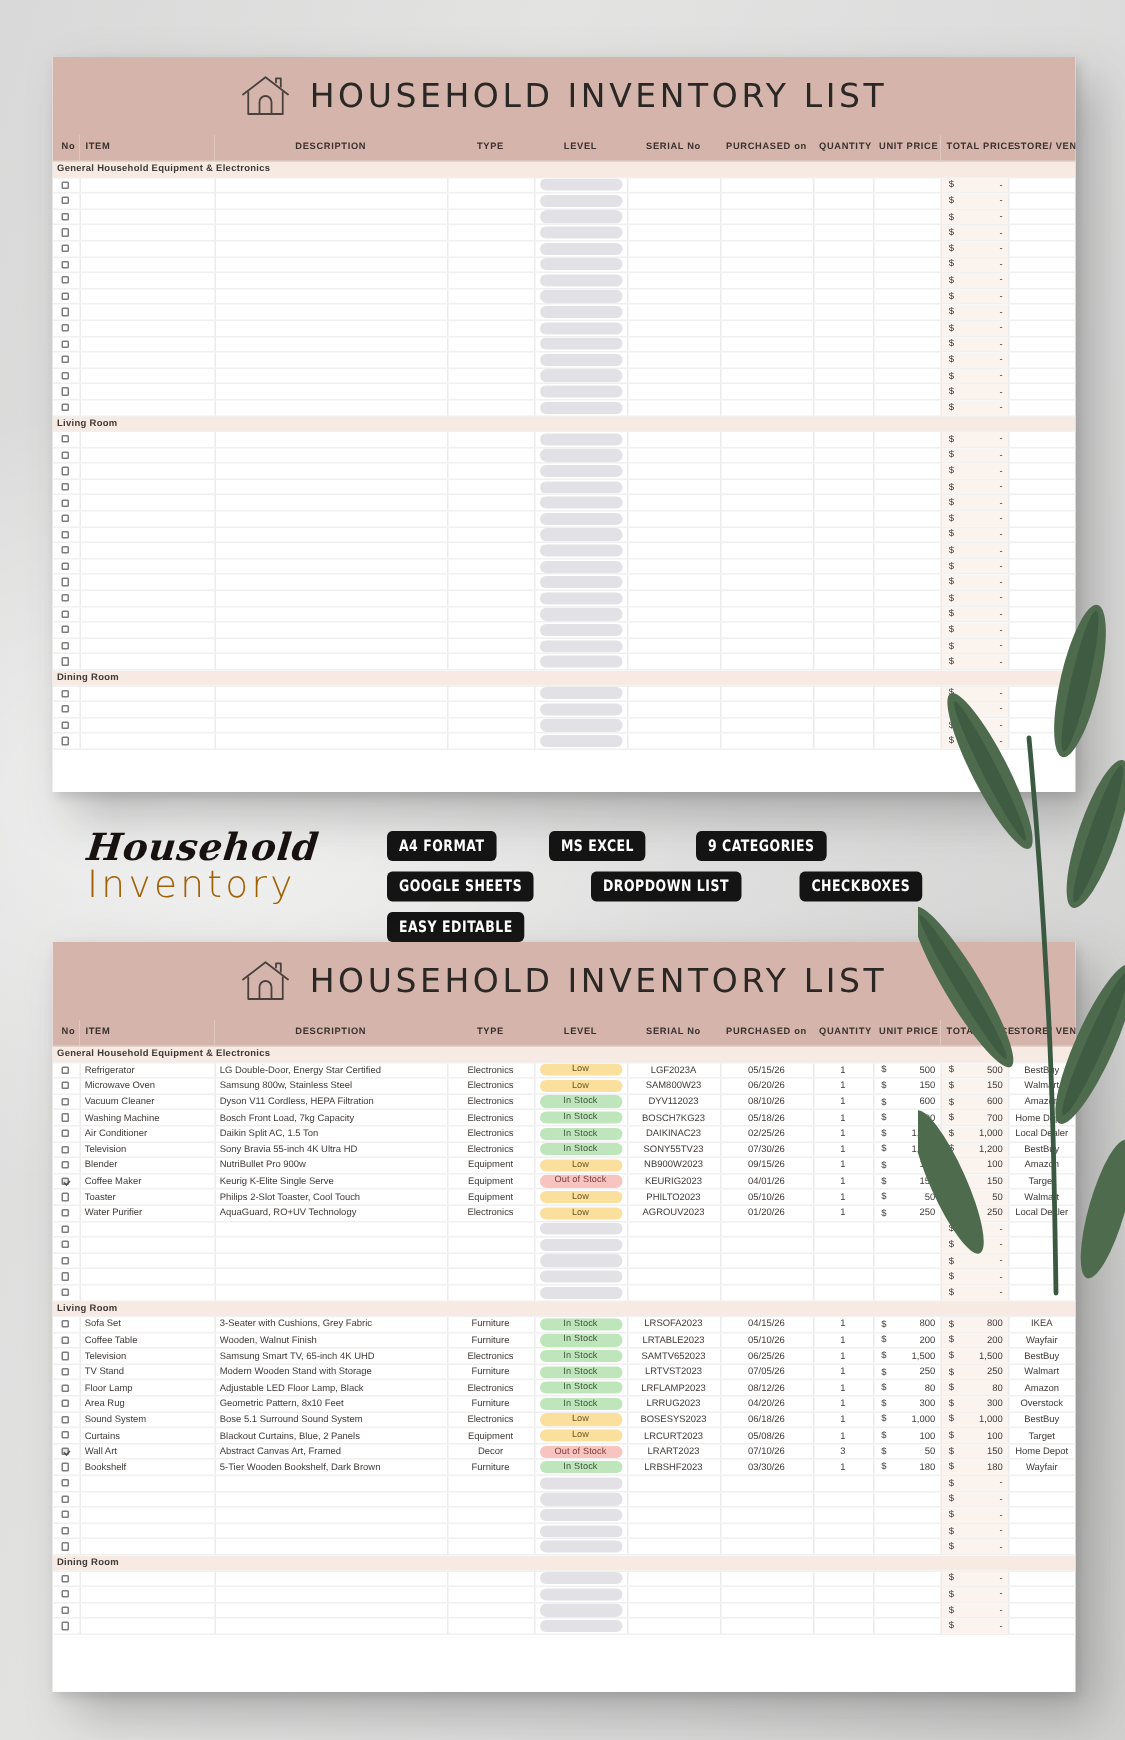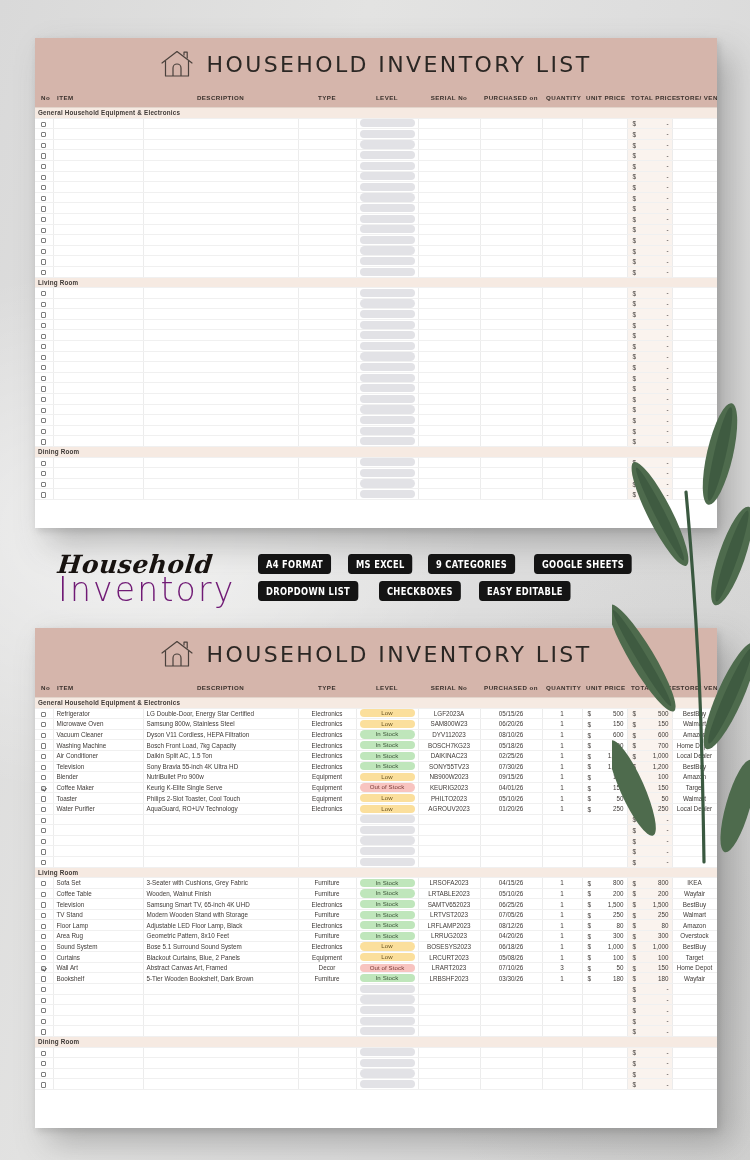--- a/index.html
+++ b/index.html
@@ -173,34 +173,34 @@
     font-style: italic;
     font-weight: 700;
     font-size: 25px;
     letter-spacing: .5px;
     color: #17120f;
     line-height: 25px;
     transform: skewX(-6deg);
   }
   .brand-inventory {
     font-family: "DejaVu Sans", sans-serif;
-    font-size: 33px;
+    font-size: 25px;
     letter-spacing: 2.2px;
-    color: #701a75;
+    color: #a16207;
     line-height: 27px;
     font-weight: 300;
     margin-top: -1px;
   }
   .badges {
     position: absolute;
     left: 200px; top: 2px;
     width: 400px;
     display: flex;
     flex-wrap: wrap;
-    gap: 7px 7px;
+    gap: 7px 25px;
   }
   .badge {
     background: #141414;
     color: #ffffff;
     border-radius: 4px;
     padding: 3.5px 9px 4.5px 9px;
     font-size: 10.5px;
     font-weight: 700;
     letter-spacing: .4px;
     font-family: "DejaVu Sans Condensed", "DejaVu Sans", sans-serif;

